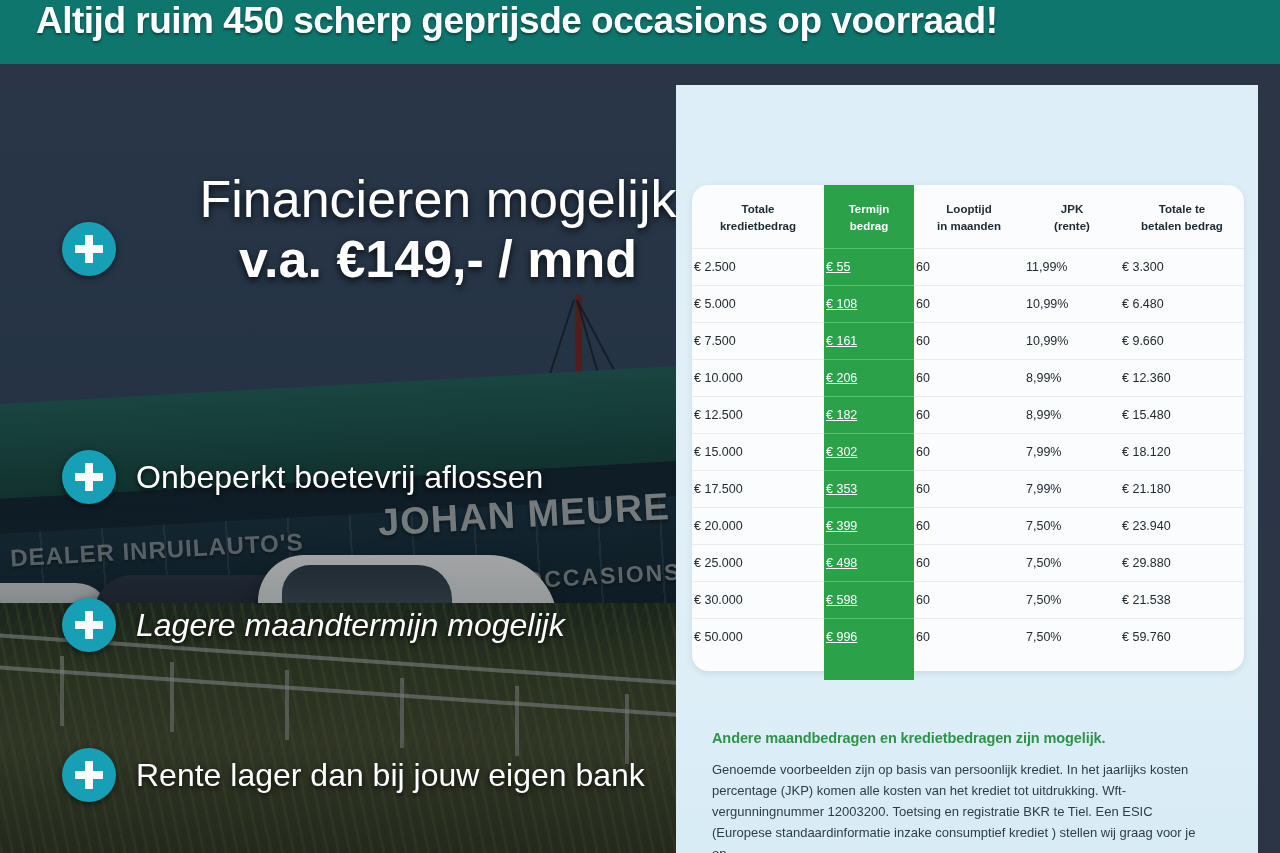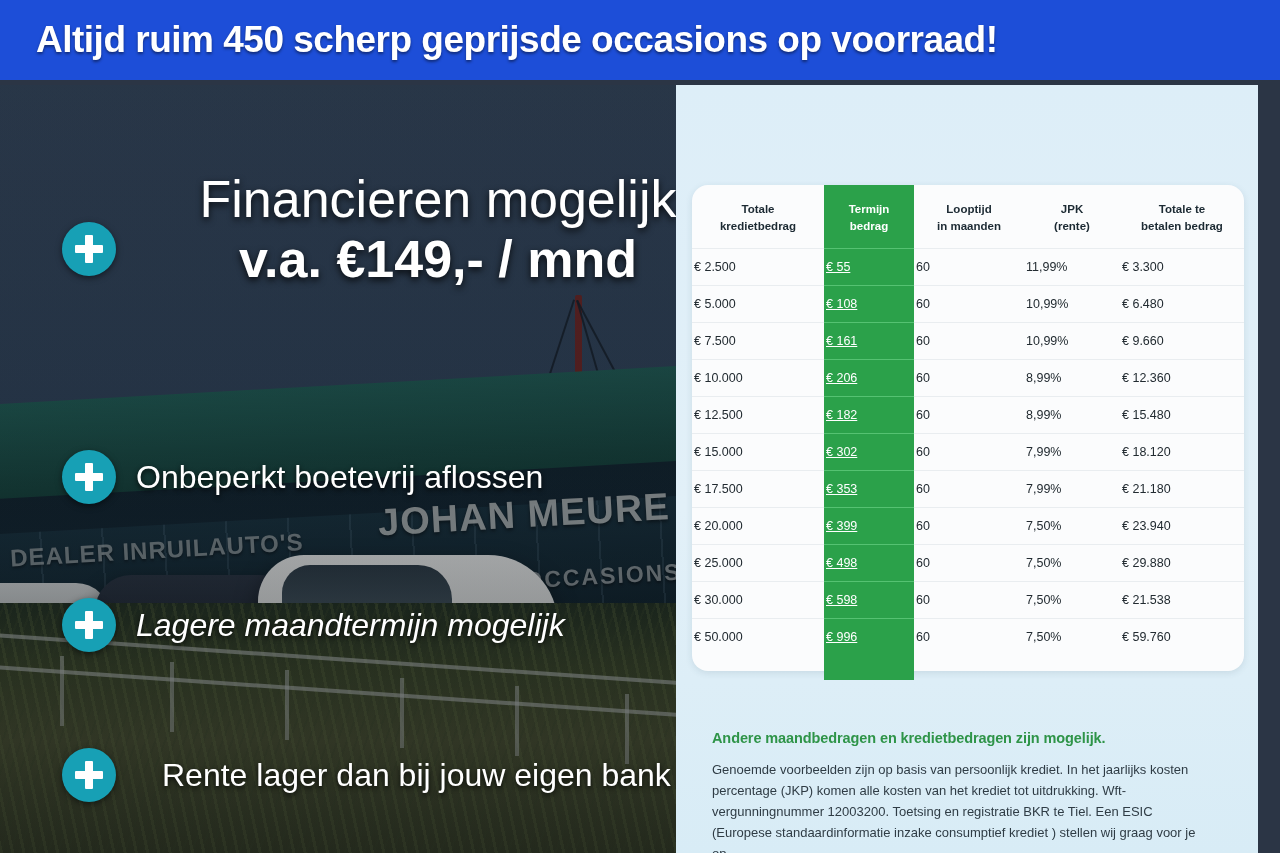--- a/index.html
+++ b/index.html
@@ -5,22 +5,22 @@
   * { margin:0; padding:0; box-sizing:border-box; }
   html,body { width:1280px; height:853px; overflow:hidden; }
   body {
     font-family:"Liberation Sans", sans-serif;
     background:#2b3545;
   }
   .ad { position:relative; width:1280px; height:853px; overflow:hidden; background:#2b3545; }
 
   
   .banner{
-    position:absolute; left:0; top:0; width:1280px; height:80px;
-    background:#1d4ed8; display:flex; align-items:center;
+    position:absolute; left:0; top:0; width:1280px; height:64px;
+    background:#0f766e; display:flex; align-items:flex-start;
   }
   .banner-text{
     font-size:37px; font-weight:bold; color:#ffffff;
     letter-spacing:-0.5px; padding-left:36px;
     text-shadow:0 2px 3px rgba(0,0,0,.45);
     white-space:nowrap;
   }
 
   
   .body-frame{
@@ -307,21 +307,21 @@
       <div class="bullet-row" style="left:62px; top:370px;">
         <div class="plus"></div>
         <div class="btext">Onbeperkt boetevrij aflossen</div>
       </div>
 
       <div class="bullet-row" style="left:62px; top:518px;font-style:italic;">
         <div class="plus"></div>
         <div class="btext">Lagere maandtermijn mogelijk</div>
       </div>
 
-      <div class="bullet-row" style="left:62px; top:668px;gap:26px;">
+      <div class="bullet-row" style="left:62px; top:668px;">
         <div class="plus"></div>
         <div class="btext">Rente lager dan bij jouw eigen bank</div>
       </div>
     </div>
 
     <div class="right-panel">
 
       <div class="table-card"></div>
       <div class="green-tail"></div>
 

